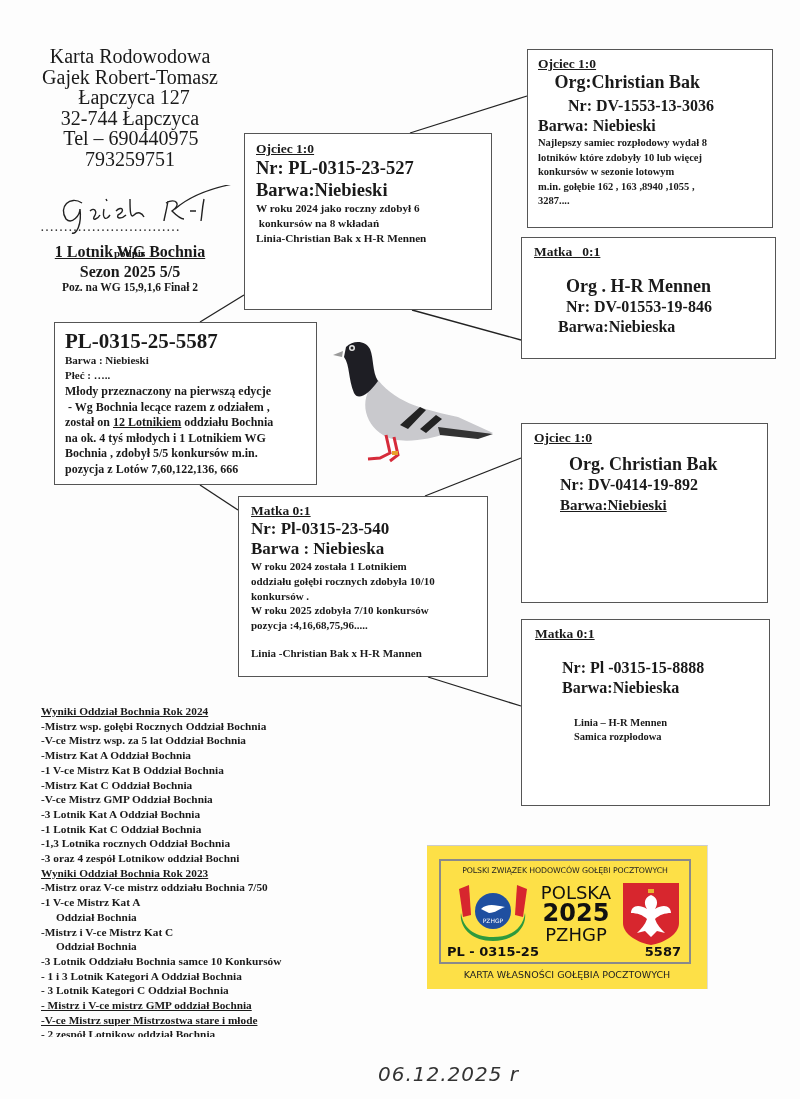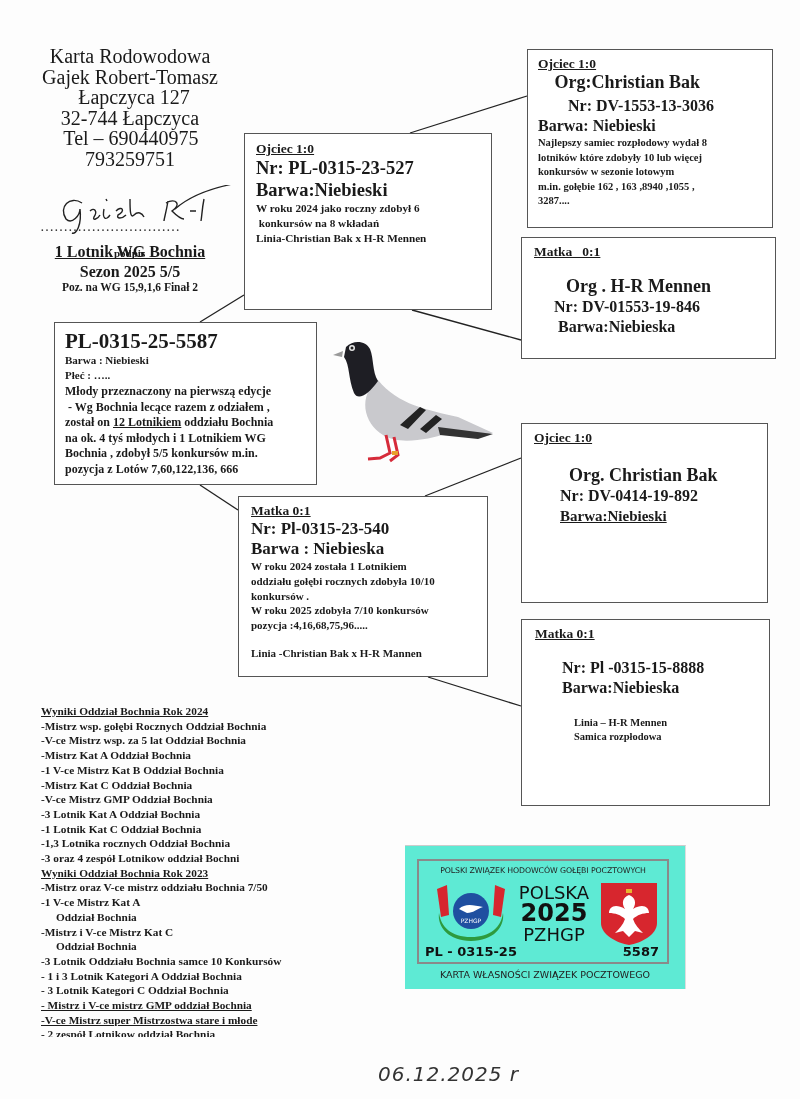--- a/index.html
+++ b/index.html
@@ -49,21 +49,21 @@
   #box-subject .sm { font-weight:bold; font-size:11px; line-height:15px; }
   #box-subject .desc { font-weight:bold; font-size:12px; line-height:15.5px; margin-top:1px; }
 
   
   #results { left:41px; top:704px; width:300px; font-weight:bold; font-size:11.3px; line-height:14.7px; }
   #results .row { white-space:nowrap; }
   #results .indent { padding-left:15px; }
   #results .ul { text-decoration:underline; }
 
   
-  #card { left:405px; top:845px; width:280px; height:143px; border-top:1px solid #ccc; border-right:1px solid #ddd; background:#5eead4; }
+  #card { left:427px; top:845px; width:280px; height:143px; border-top:1px solid #ccc; border-right:1px solid #ddd; background:#fde047; }
   #card-inner { position:absolute; left:12px; top:13px; width:252px; height:105px; border:2px solid #8a8a8a; box-sizing:border-box; font-family:"DejaVu Sans", sans-serif; }
   #card .org { position:absolute; left:0; right:0; top:5px; text-align:center; font-size:7.8px; color:#222; letter-spacing:-0.1px; }
   #card .polska { position:absolute; left:95px; top:22px; width:80px; text-align:center; font-size:18px; line-height:19px; color:#111; }
   #card .year { position:absolute; left:95px; top:40px; width:80px; text-align:center; font-size:24px; font-weight:bold; line-height:25px; color:#111; }
   #card .pz { position:absolute; left:95px; top:64px; width:80px; text-align:center; font-size:18px; line-height:19px; color:#111; }
   #card .ringl { position:absolute; left:6px; top:83px; font-size:13px; font-weight:bold; color:#111; }
   #card .ringr { position:absolute; right:8px; top:83px; font-size:13px; font-weight:bold; color:#111; }
   #card .footer { position:absolute; left:0; right:0; top:123px; text-align:center; font-family:"DejaVu Sans", sans-serif; font-size:9.5px; color:#222; }
   #card .logo { position:absolute; left:12px; top:22px; }
   #card .eagle { position:absolute; left:182px; top:22px; }
@@ -128,21 +128,21 @@
     <div>lotników które zdobyły 10 lub więcej</div>
     <div>konkursów w sezonie lotowym</div>
     <div>m.in. gołębie 162 , 163 ,8940 ,1055 ,</div>
     <div>3287....</div>
   </div>
 </div>
 
 <div id="box-sd" class="box">
   <div class="hdr" style="white-space:pre">Matka   0:1</div>
   <div class="subtitle-u" style="margin-left:32px;margin-top:16px">Org . H-R Mennen</div>
-  <div class="nr-md" style="margin-left:20px">Nr: DV-01553-19-846</div>
+  <div class="nr-md" style="margin-left:32px">Nr: DV-01553-19-846</div>
   <div class="nr-md" style="margin-left:24px">Barwa:Niebieska</div>
 </div>
 
 <div id="box-subject" class="box">
   <div class="ring">PL-0315-25-5587</div>
   <div class="sm">Barwa : Niebieski</div>
   <div class="sm">Płeć : …..</div>
   <div class="desc">
     <div>Młody przeznaczony na pierwszą edycje</div>
     <div style="white-space:pre"> - Wg Bochnia lecące razem z odziałem ,</div>
@@ -160,21 +160,21 @@
   <circle cx="24" cy="13" r="3" fill="#e8e8e8"></circle>
     <circle cx="24" cy="13" r="1.5" fill="#222"></circle>
   <path d="M72 90 L92 72 L98 75 L80 94 Z M92 94 L108 80 L114 84 L98 98 Z" fill="#222"></path>
   <path d="M110 92 L165 99 L150 104 L112 100 Z" fill="#333"></path>
   <path d="M58 100 L62 118 L52 123 L40 124 M66 102 L70 120 L62 126" fill="none" stroke="#d62b3a" stroke-width="3"></path>
   <rect x="64" y="116" width="6" height="4" fill="#e8a02a"></rect>
 </svg>
 
 <div id="box-ds" class="box">
   <div class="hdr">Ojciec 1:0</div>
-  <div class="subtitle-u" style="margin-left:35px;margin-top:19px">Org. Christian Bak</div>
+  <div class="subtitle-u" style="margin-left:35px;margin-top:8px">Org. Christian Bak</div>
   <div class="nr-md" style="margin-left:26px">Nr: DV-0414-19-892</div>
   <div class="nr-md u" style="margin-left:26px;font-size:15px">Barwa:Niebieski</div>
 </div>
 
 <div id="box-dam" class="box">
   <div class="hdr">Matka 0:1</div>
   <div class="nr-md" style="font-size:17px">Nr: Pl-0315-23-540</div>
   <div class="nr-md" style="font-size:17px">Barwa : Niebieska</div>
   <div class="body-sm" style="font-size:11px;line-height:14.8px">
     <div>W roku 2024 została 1 Lotnikiem</div>
@@ -235,16 +235,16 @@
     <div class="year">2025</div>
     <div class="pz">PZHGP</div>
     <svg class="eagle" width="56" height="62" viewBox="0 0 56 62">
       <path d="M0 0 H56 V40 C56 52,40 60,28 62 C16 60,0 52,0 40 Z" fill="#d7262e"></path>
       <path d="M28 12 C22 14,20 20,24 26 C14 20,8 24,8 30 C14 30,20 32,24 36 C22 42,18 46,14 50 L22 48 L28 54 L34 48 L42 50 C38 46,34 42,32 36 C36 32,42 30,48 30 C48 24,42 20,32 26 C36 20,34 14,28 12 Z" fill="#fff"></path>
       <rect x="25" y="6" width="6" height="4" fill="#e8b530"></rect>
     </svg>
     <div class="ringl">PL - 0315-25</div>
     <div class="ringr">5587</div>
   </div>
-  <div class="footer">KARTA  WŁASNOŚCI ZWIĄZEK POCZTOWEGO</div>
+  <div class="footer">KARTA  WŁASNOŚCI GOŁĘBIA POCZTOWYCH</div>
 </div>
 
 <div id="date" class="abs">06.12.2025 r</div>
 
 </body></html>

